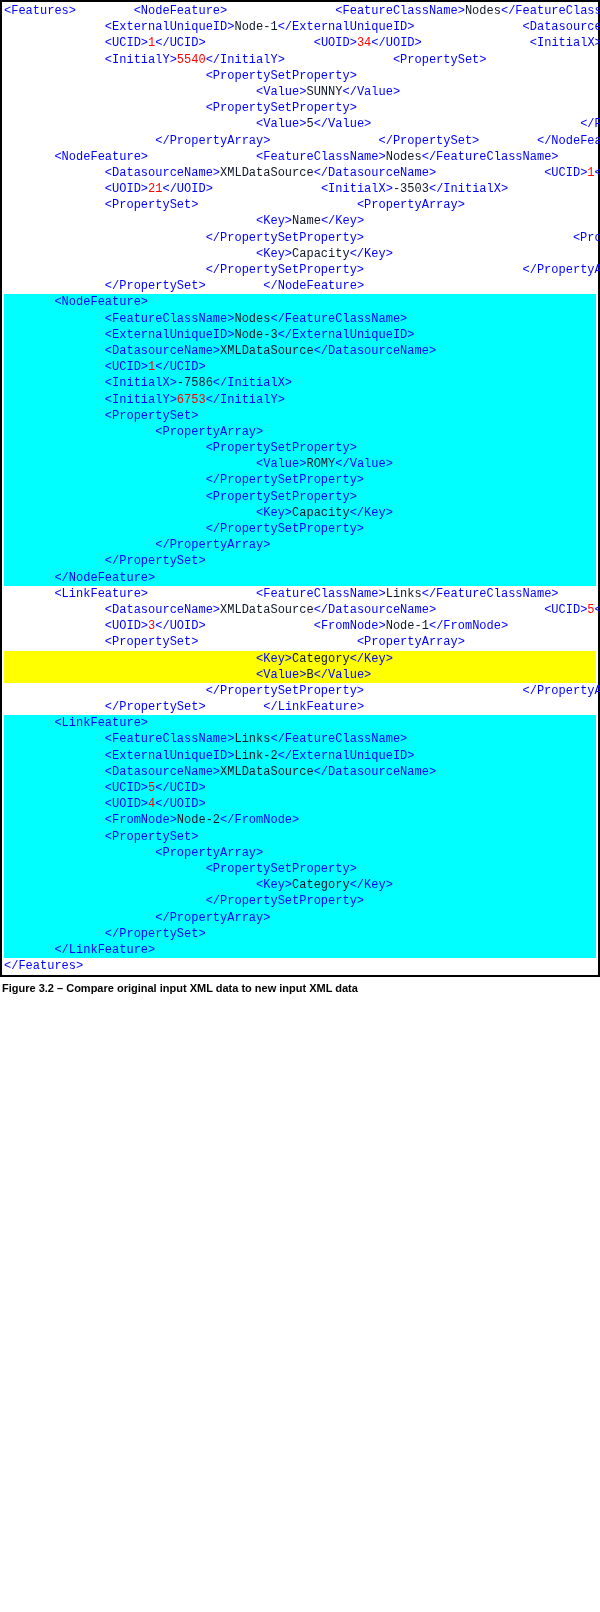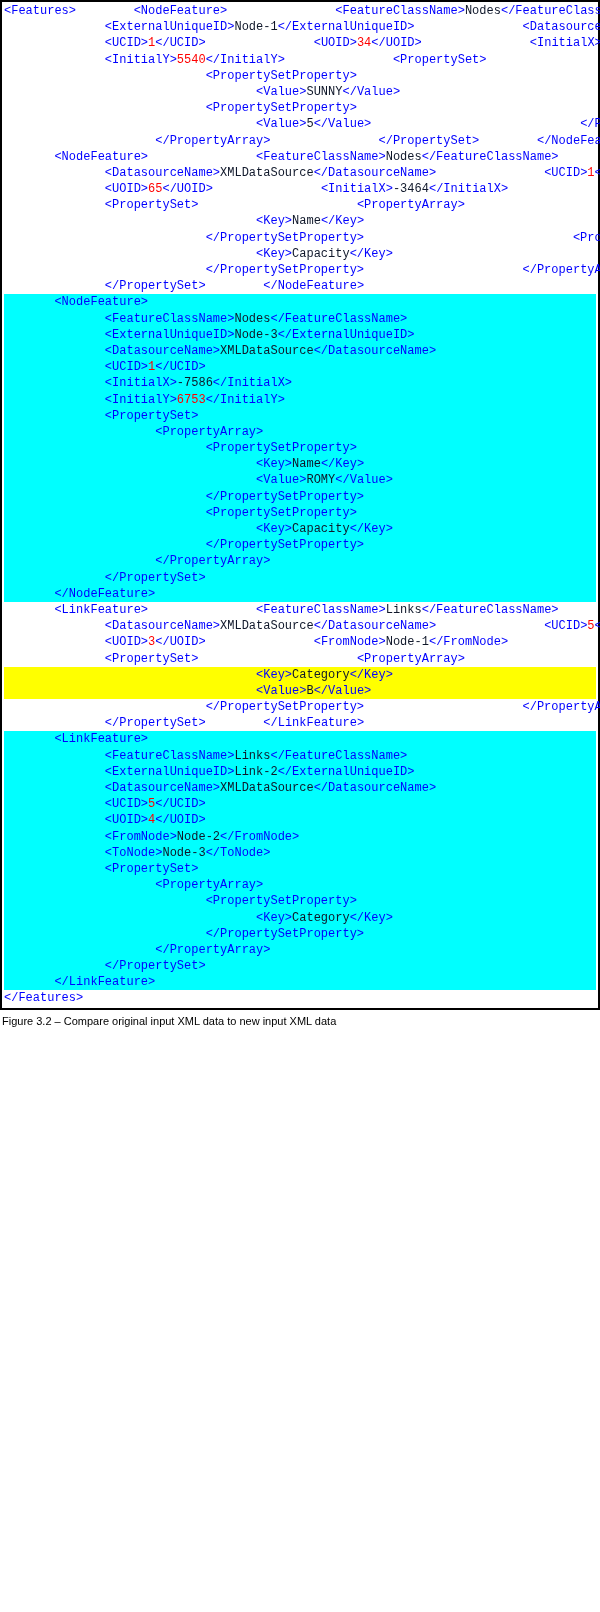--- a/index.html
+++ b/index.html
@@ -27,21 +27,21 @@
   .tag { color: #0000ff; }
   .txt { color: #0f172a; }
   .num { color: #ff0000; }
   .hl-cyan { background: #00ffff; display: block; }
   .hl-yellow { background: #ffff00; display: block; }
   .caption {
     font-family: Arial, Helvetica, sans-serif;
     font-size: 11px;
     padding: 4px 2px;
   }
-  .caption b { font-weight: normal; }
+  .caption b { font-weight: bold; }
 </style>
 </head>
 <body>
 
 <div class="container">
   <div class="frame" id="code"><span class="line "><span class="tag">&lt;Features&gt;</span></span>
 <span class="line ">       <span class="tag">&lt;NodeFeature&gt;</span></span>
 <span class="line ">              <span class="tag">&lt;FeatureClassName&gt;</span><span class="txt">Nodes</span><span class="tag">&lt;/FeatureClassName&gt;</span></span>
 <span class="line ">              <span class="tag">&lt;ExternalUniqueID&gt;</span><span class="txt">Node-1</span><span class="tag">&lt;/ExternalUniqueID&gt;</span></span>
 <span class="line ">              <span class="tag">&lt;DatasourceName&gt;</span></span>
@@ -60,22 +60,22 @@
 <span class="line ">                                   <span class="tag">&lt;Value&gt;</span><span class="txt">5</span><span class="tag">&lt;/Value&gt;</span></span>
 <span class="line ">                            <span class="tag">&lt;/PropertySetProperty&gt;</span></span>
 <span class="line ">                     <span class="tag">&lt;/PropertyArray&gt;</span></span>
 <span class="line ">              <span class="tag">&lt;/PropertySet&gt;</span></span>
 <span class="line ">       <span class="tag">&lt;/NodeFeature&gt;</span></span>
 <span class="line ">       <span class="tag">&lt;NodeFeature&gt;</span></span>
 <span class="line ">              <span class="tag">&lt;FeatureClassName&gt;</span><span class="txt">Nodes</span><span class="tag">&lt;/FeatureClassName&gt;</span></span>
 <span class="line ">              </span>
 <span class="line ">              <span class="tag">&lt;DatasourceName&gt;</span><span class="txt">XMLDataSource</span><span class="tag">&lt;/DatasourceName&gt;</span></span>
 <span class="line ">              <span class="tag">&lt;UCID&gt;</span><span class="num">1</span><span class="tag">&lt;/UCID&gt;</span></span>
-<span class="line ">              <span class="tag">&lt;UOID&gt;</span><span class="num">65</span><span class="tag">&lt;/UOID&gt;</span></span>
-<span class="line ">              <span class="tag">&lt;InitialX&gt;</span><span class="txt">-3464</span><span class="tag">&lt;/InitialX&gt;</span></span>
+<span class="line ">              <span class="tag">&lt;UOID&gt;</span><span class="num">21</span><span class="tag">&lt;/UOID&gt;</span></span>
+<span class="line ">              <span class="tag">&lt;InitialX&gt;</span><span class="txt">-3503</span><span class="tag">&lt;/InitialX&gt;</span></span>
 <span class="line ">              </span>
 <span class="line ">              <span class="tag">&lt;PropertySet&gt;</span></span>
 <span class="line ">                     <span class="tag">&lt;PropertyArray&gt;</span></span>
 <span class="line ">                            </span>
 <span class="line ">                                   <span class="tag">&lt;Key&gt;</span><span class="txt">Name</span><span class="tag">&lt;/Key&gt;</span></span>
 <span class="line ">                                   </span>
 <span class="line ">                            <span class="tag">&lt;/PropertySetProperty&gt;</span></span>
 <span class="line ">                            <span class="tag">&lt;PropertySetProperty&gt;</span></span>
 <span class="line ">                                   <span class="tag">&lt;Key&gt;</span><span class="txt">Capacity</span><span class="tag">&lt;/Key&gt;</span></span>
 <span class="line ">                                   </span>
@@ -86,21 +86,20 @@
 <span class="line hl-cyan">       <span class="tag">&lt;NodeFeature&gt;</span></span>
 <span class="line hl-cyan">              <span class="tag">&lt;FeatureClassName&gt;</span><span class="txt">Nodes</span><span class="tag">&lt;/FeatureClassName&gt;</span></span>
 <span class="line hl-cyan">              <span class="tag">&lt;ExternalUniqueID&gt;</span><span class="txt">Node-3</span><span class="tag">&lt;/ExternalUniqueID&gt;</span></span>
 <span class="line hl-cyan">              <span class="tag">&lt;DatasourceName&gt;</span><span class="txt">XMLDataSource</span><span class="tag">&lt;/DatasourceName&gt;</span></span>
 <span class="line hl-cyan">              <span class="tag">&lt;UCID&gt;</span><span class="num">1</span><span class="tag">&lt;/UCID&gt;</span></span>
 <span class="line hl-cyan">              <span class="tag">&lt;InitialX&gt;</span><span class="txt">-7586</span><span class="tag">&lt;/InitialX&gt;</span></span>
 <span class="line hl-cyan">              <span class="tag">&lt;InitialY&gt;</span><span class="num">6753</span><span class="tag">&lt;/InitialY&gt;</span></span>
 <span class="line hl-cyan">              <span class="tag">&lt;PropertySet&gt;</span></span>
 <span class="line hl-cyan">                     <span class="tag">&lt;PropertyArray&gt;</span></span>
 <span class="line hl-cyan">                            <span class="tag">&lt;PropertySetProperty&gt;</span></span>
-<span class="line hl-cyan">                                   <span class="tag">&lt;Key&gt;</span><span class="txt">Name</span><span class="tag">&lt;/Key&gt;</span></span>
 <span class="line hl-cyan">                                   <span class="tag">&lt;Value&gt;</span><span class="txt">ROMY</span><span class="tag">&lt;/Value&gt;</span></span>
 <span class="line hl-cyan">                            <span class="tag">&lt;/PropertySetProperty&gt;</span></span>
 <span class="line hl-cyan">                            <span class="tag">&lt;PropertySetProperty&gt;</span></span>
 <span class="line hl-cyan">                                   <span class="tag">&lt;Key&gt;</span><span class="txt">Capacity</span><span class="tag">&lt;/Key&gt;</span></span>
 <span class="line hl-cyan">                            <span class="tag">&lt;/PropertySetProperty&gt;</span></span>
 <span class="line hl-cyan">                     <span class="tag">&lt;/PropertyArray&gt;</span></span>
 <span class="line hl-cyan">              <span class="tag">&lt;/PropertySet&gt;</span></span>
 <span class="line hl-cyan">       <span class="tag">&lt;/NodeFeature&gt;</span></span>
 <span class="line ">       <span class="tag">&lt;LinkFeature&gt;</span></span>
 <span class="line ">              <span class="tag">&lt;FeatureClassName&gt;</span><span class="txt">Links</span><span class="tag">&lt;/FeatureClassName&gt;</span></span>
@@ -119,21 +118,20 @@
 <span class="line ">                     <span class="tag">&lt;/PropertyArray&gt;</span></span>
 <span class="line ">              <span class="tag">&lt;/PropertySet&gt;</span></span>
 <span class="line ">       <span class="tag">&lt;/LinkFeature&gt;</span></span>
 <span class="line hl-cyan">       <span class="tag">&lt;LinkFeature&gt;</span></span>
 <span class="line hl-cyan">              <span class="tag">&lt;FeatureClassName&gt;</span><span class="txt">Links</span><span class="tag">&lt;/FeatureClassName&gt;</span></span>
 <span class="line hl-cyan">              <span class="tag">&lt;ExternalUniqueID&gt;</span><span class="txt">Link-2</span><span class="tag">&lt;/ExternalUniqueID&gt;</span></span>
 <span class="line hl-cyan">              <span class="tag">&lt;DatasourceName&gt;</span><span class="txt">XMLDataSource</span><span class="tag">&lt;/DatasourceName&gt;</span></span>
 <span class="line hl-cyan">              <span class="tag">&lt;UCID&gt;</span><span class="num">5</span><span class="tag">&lt;/UCID&gt;</span></span>
 <span class="line hl-cyan">              <span class="tag">&lt;UOID&gt;</span><span class="num">4</span><span class="tag">&lt;/UOID&gt;</span></span>
 <span class="line hl-cyan">              <span class="tag">&lt;FromNode&gt;</span><span class="txt">Node-2</span><span class="tag">&lt;/FromNode&gt;</span></span>
-<span class="line hl-cyan">              <span class="tag">&lt;ToNode&gt;</span><span class="txt">Node-3</span><span class="tag">&lt;/ToNode&gt;</span></span>
 <span class="line hl-cyan">              <span class="tag">&lt;PropertySet&gt;</span></span>
 <span class="line hl-cyan">                     <span class="tag">&lt;PropertyArray&gt;</span></span>
 <span class="line hl-cyan">                            <span class="tag">&lt;PropertySetProperty&gt;</span></span>
 <span class="line hl-cyan">                                   <span class="tag">&lt;Key&gt;</span><span class="txt">Category</span><span class="tag">&lt;/Key&gt;</span></span>
 <span class="line hl-cyan">                            <span class="tag">&lt;/PropertySetProperty&gt;</span></span>
 <span class="line hl-cyan">                     <span class="tag">&lt;/PropertyArray&gt;</span></span>
 <span class="line hl-cyan">              <span class="tag">&lt;/PropertySet&gt;</span></span>
 <span class="line hl-cyan">       <span class="tag">&lt;/LinkFeature&gt;</span></span>
 <span class="line "><span class="tag">&lt;/Features&gt;</span></span></div>
   <div class="caption"><b>Figure 3.2 – Compare original input XML data to new input XML data</b></div>

